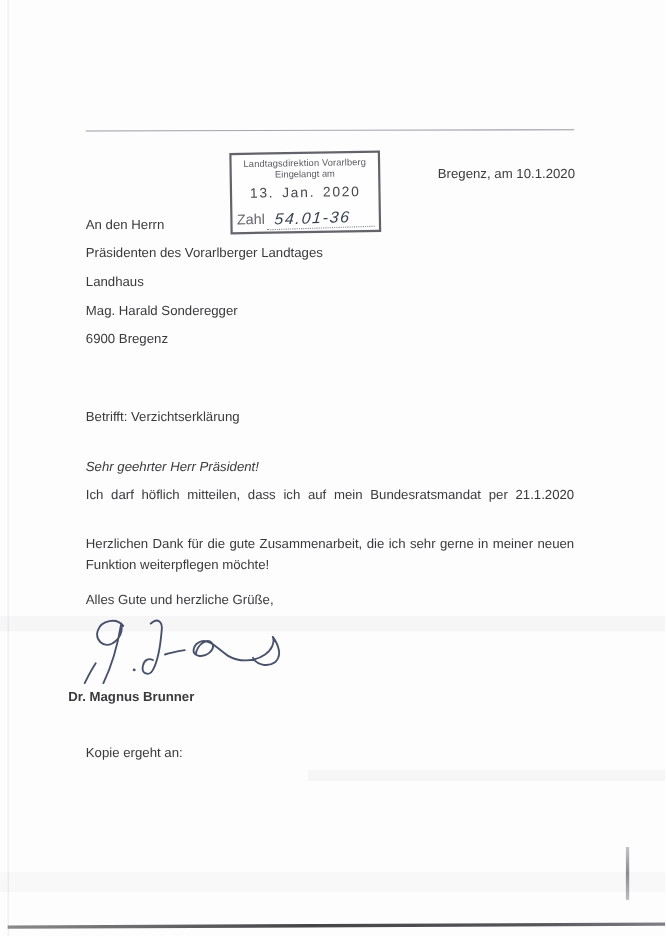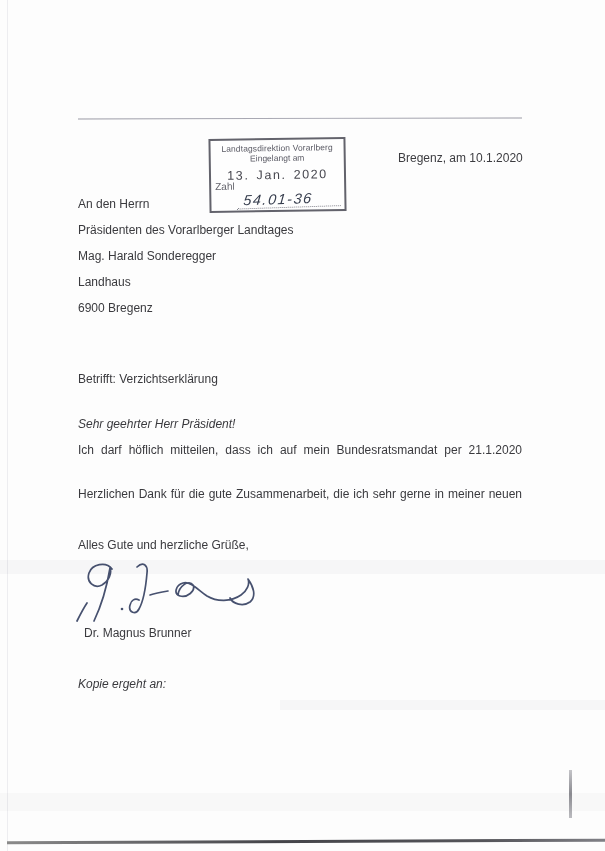--- a/index.html
+++ b/index.html
@@ -42,21 +42,21 @@
   .stamp-date {
     margin-top: 5px; text-align: center;
     font-size: 12.5px; letter-spacing: 1.6px;
     color: #47474f;
     word-spacing: 2px;
   }
   .stamp-zahl-row {
     position: absolute; left: 4px; right: 3px; bottom: 2px;
     display: flex; align-items: flex-end;
   }
-  .stamp-zahl-label { font-size: 10px; color: #66666e; padding-bottom: 17px; }
+  .stamp-zahl-label { font-size: 13px; color: #66666e; padding-bottom: 2px; }
   .stamp-zahl-value {
     flex: 1; margin-left: 3px;
     border-bottom: 1px dotted #85858e;
     font-size: 14.5px; font-style: italic;
     letter-spacing: 1.5px;
     transform: skewX(-7deg) rotate(-1deg);
     color: #373e4e;
     padding-left: 6px; line-height: 15px;
   }
 
@@ -69,23 +69,23 @@
   .salutation { left: 78px; top: 417px; font-style: italic; }
 
   .para { left: 78px; width: 444px; line-height: 19px; }
   .para-1 { top: 441px; }
   .para-2 { top: 485px; }
   .line-stretch { text-align: justify; text-align-last: justify; }
 
   .closing { left: 78px; top: 538px; }
 
   .signature-wrap { left: 72px; top: 558px; width: 200px; height: 70px; }
-  .signature-name { left: 84px; top: 626px; }
+  .signature-name { left: 62px; top: 626px; font-weight: bold; }
 
-  .cc-block { left: 78px; top: 671px; line-height: 26px; font-style: italic; }
+  .cc-block { left: 78px; top: 671px; line-height: 26px; }
 
   
   .left-edge { left: 7px; top: 0; width: 1px; height: 851px; background: #ededf0; }
   .band { background: rgba(125,125,140,0.05); }
   .band-1 { left: 0; top: 560px; width: 605px; height: 14px; }
   .band-2 { left: 280px; top: 700px; width: 325px; height: 10px; }
   .band-3 { left: 0; top: 793px; width: 605px; height: 18px; background: rgba(125,125,140,0.04); }
   .bottom-line {
     left: 7px; top: 840px; width: 598px; height: 2.5px;
     background: linear-gradient(to right, #8a8a8a, #444449 45%, #55555a 80%, #808086);
@@ -118,35 +118,36 @@
       <span class="stamp-zahl-label">Zahl</span>
       <span class="stamp-zahl-value">54.01-36</span>
     </div>
   </div>
 
   <div class="abs place-date">Bregenz, am 10.1.2020</div>
 
   <div class="abs recipient">
     <div>An den Herrn</div>
     <div>Präsidenten des Vorarlberger Landtages</div>
+    <div>Landhaus</div>
     <div>Mag. Harald Sonderegger</div>
-    <div>Landhaus</div>
     <div>6900 Bregenz</div>
   </div>
 
   <div class="abs subject">Betrifft: Verzichtserklärung</div>
 
   <div class="abs salutation">Sehr geehrter Herr Präsident!</div>
 
   <div class="abs para para-1">
     <div class="line-stretch">Ich darf höflich mitteilen, dass ich auf mein Bundesratsmandat per 21.1.2020</div>
   </div>
 
   <div class="abs para para-2">
     <div class="line-stretch">Herzlichen Dank für die gute Zusammenarbeit, die ich sehr gerne in meiner neuen</div>
+    <div>Funktion weiterpflegen möchte!</div>
   </div>
 
   <div class="abs closing">Alles Gute und herzliche Grüße,</div>
 
   <div class="abs signature-wrap">
     <svg width="200" height="70" viewBox="0 0 200 70" xmlns="http://www.w3.org/2000/svg">
       <g stroke="#2e3a5c" stroke-width="1.7" fill="none" stroke-linecap="round" stroke-linejoin="round" opacity="0.88">
         <path d="M5,63 C8,57 11,51 15,45"></path>
         <path d="M40,11 C34,3 20,6 17,15 C14,24 22,31 30,27 C37,23 40,15 38,10 C36,22 32,42 22,63"></path>
         <path d="M65,9 C71,3 76,7 75,15 C74,27 72,42 67,51 C64,57 56,55 58,47 C59,42 63,40 67,42"></path>

